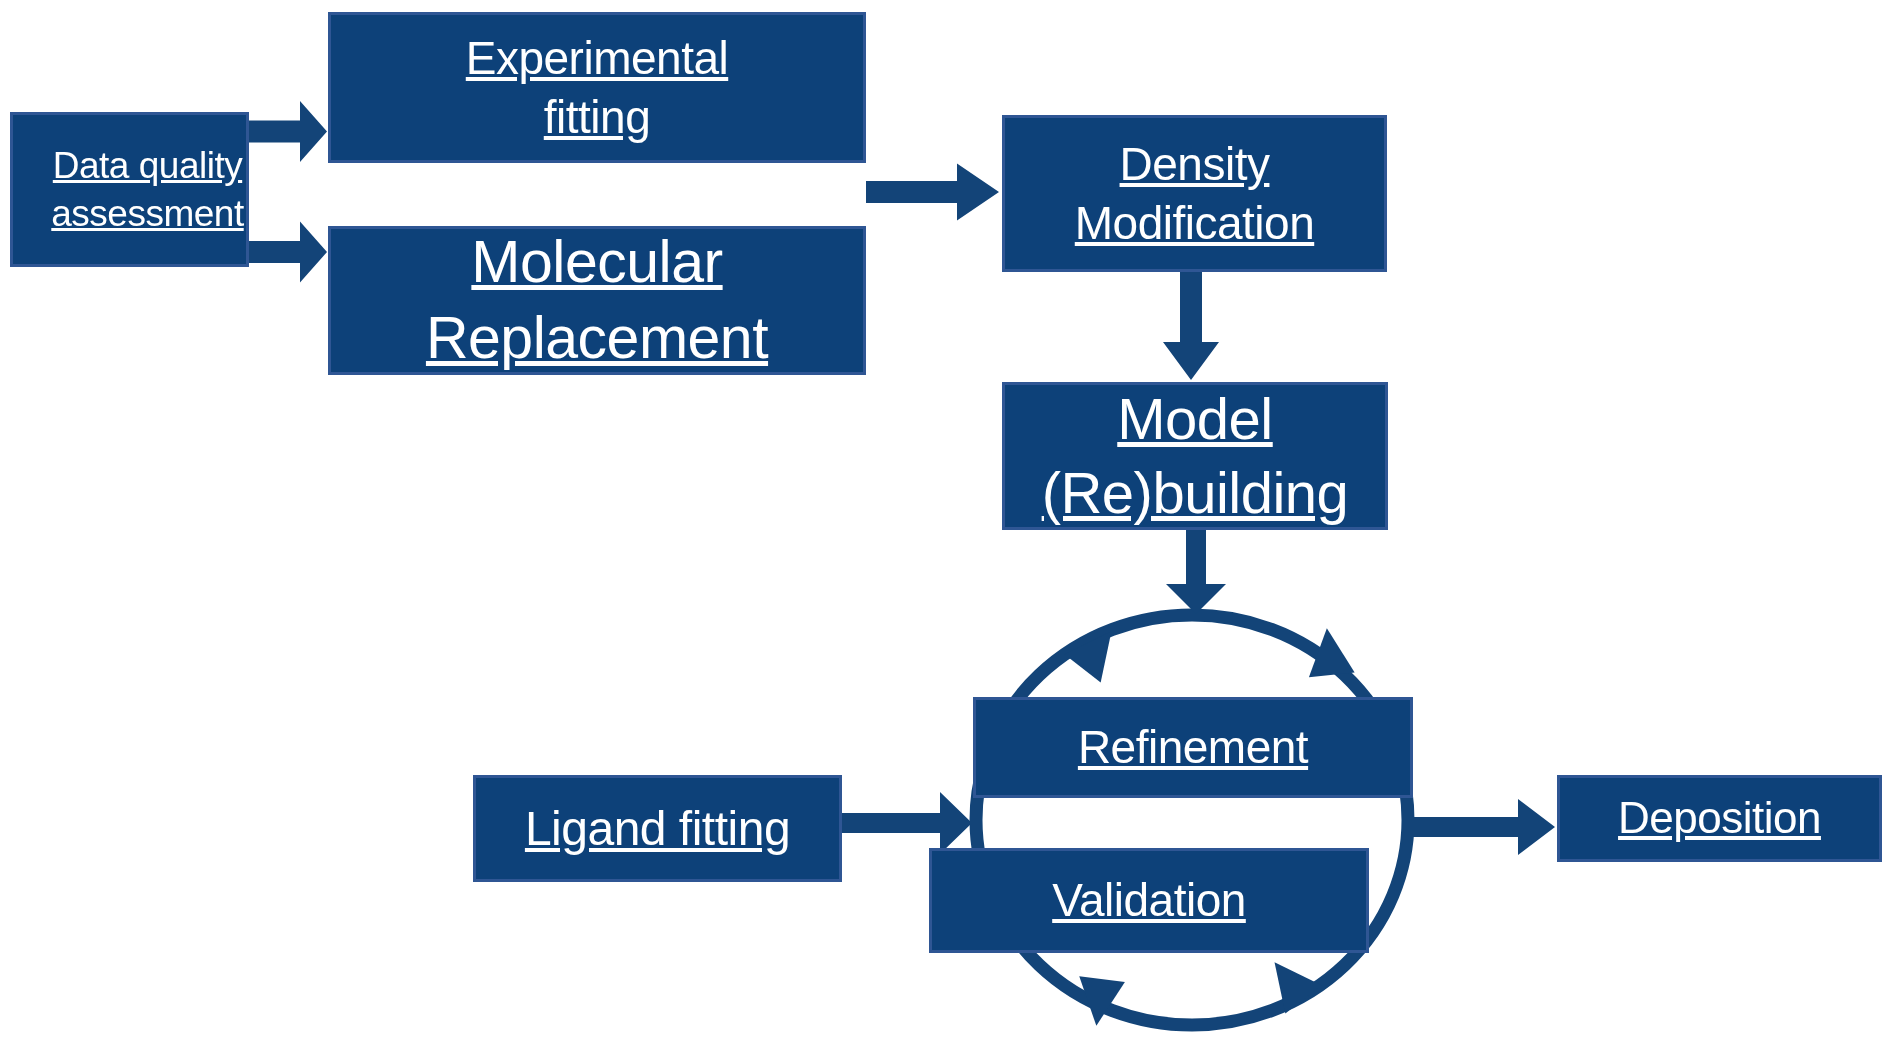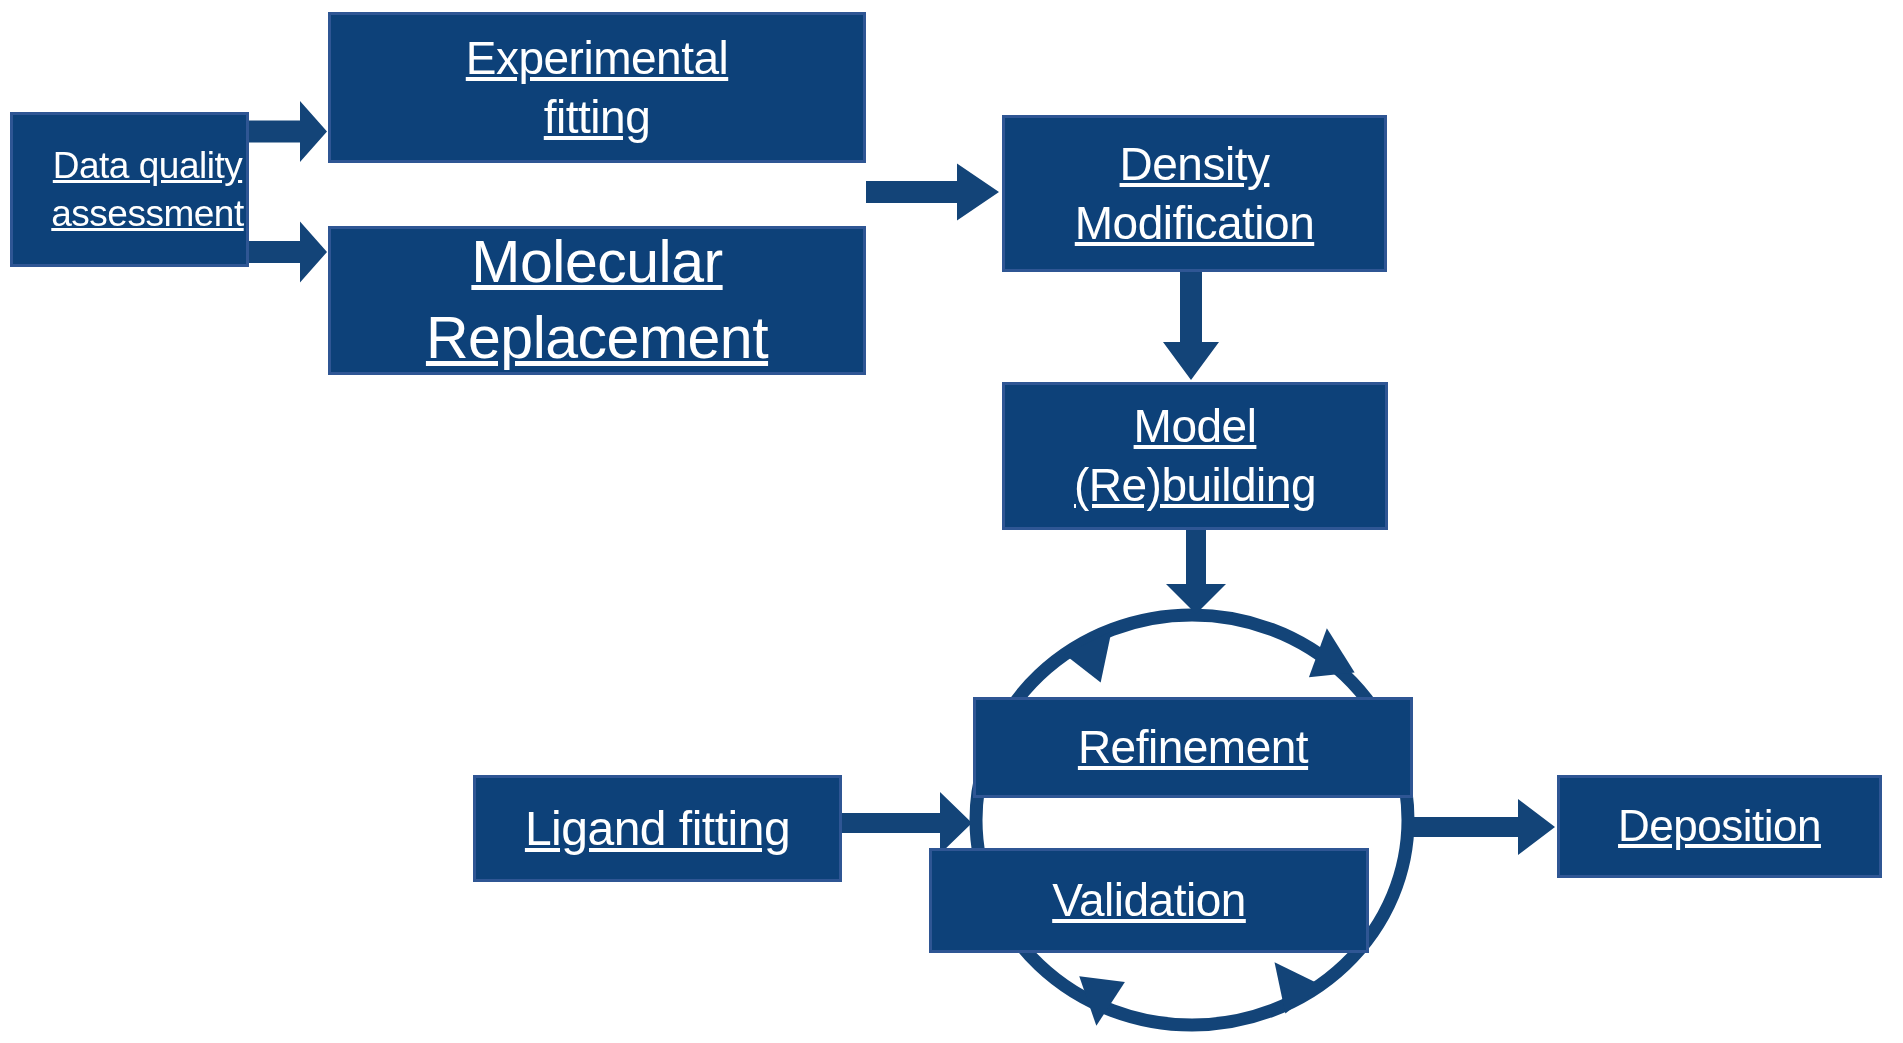--- a/index.html
+++ b/index.html
@@ -25,25 +25,25 @@
     line-height:1.28;
     letter-spacing:-0.5px;
     text-decoration:underline;
   }
   .box span{display:block;white-space:nowrap;}
   
   .b0{left:10px;  top:112px; width:239px; height:155px; font-size:37px;padding-left:36px;}
   .b1{left:328px; top:12px;  width:538px; height:151px; font-size:46px;}
   .b2{left:328px; top:226px; width:538px; height:149px; font-size:59px;}
   .b3{left:1002px;top:115px; width:385px; height:157px; font-size:46px;}
-  .b4{left:1002px;top:382px; width:386px; height:148px; font-size:46px;}
+  .b4{left:1002px;top:382px; width:386px; height:148px; font-size:58px;}
   .b5{left:973px; top:697px; width:440px; height:101px; font-size:46px;justify-content:center;}
   .b6{left:929px; top:848px; width:440px; height:105px; font-size:46px;}
   .b7{left:473px; top:775px; width:369px; height:107px; font-size:48px;}
-  .b8{left:1557px;top:775px; width:325px; height:103px; font-size:44px;}
+  .b8{left:1557px;top:775px; width:325px; height:87px; font-size:44px;}
 </style>
 </head>
 <body>
 
 <div class="canvas">
 
   <svg class="arrow-layer" width="1903" height="1043" viewBox="0 0 1903 1043" xmlns="http://www.w3.org/2000/svg">
 
     <ellipse class="ring" cx="1192" cy="820" rx="216" ry="205"></ellipse>
 

